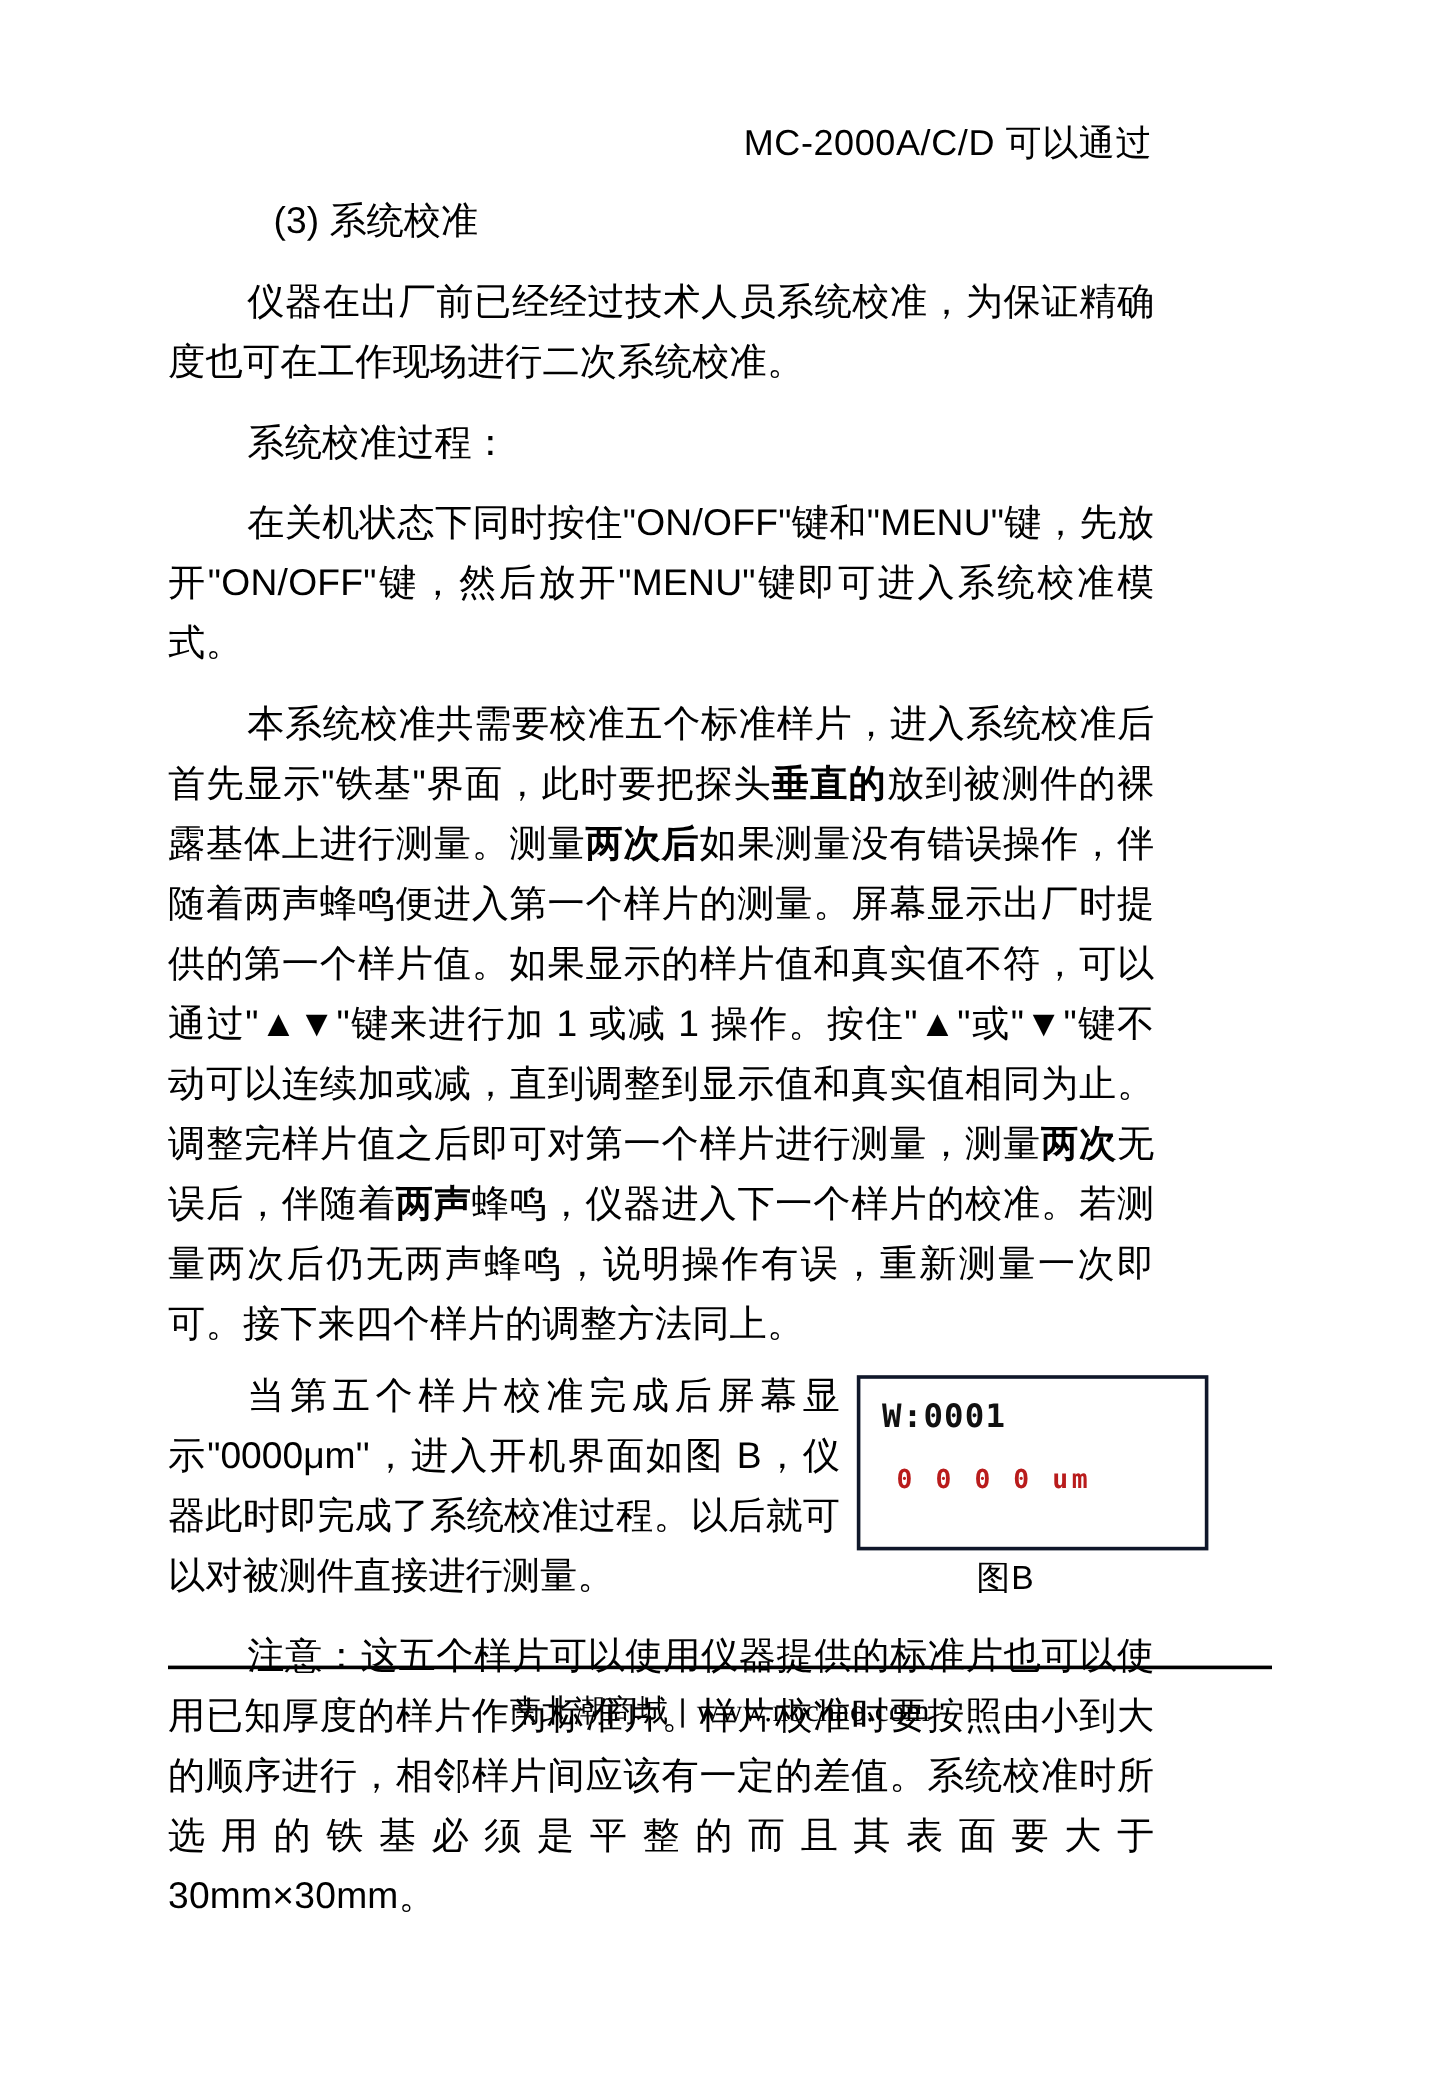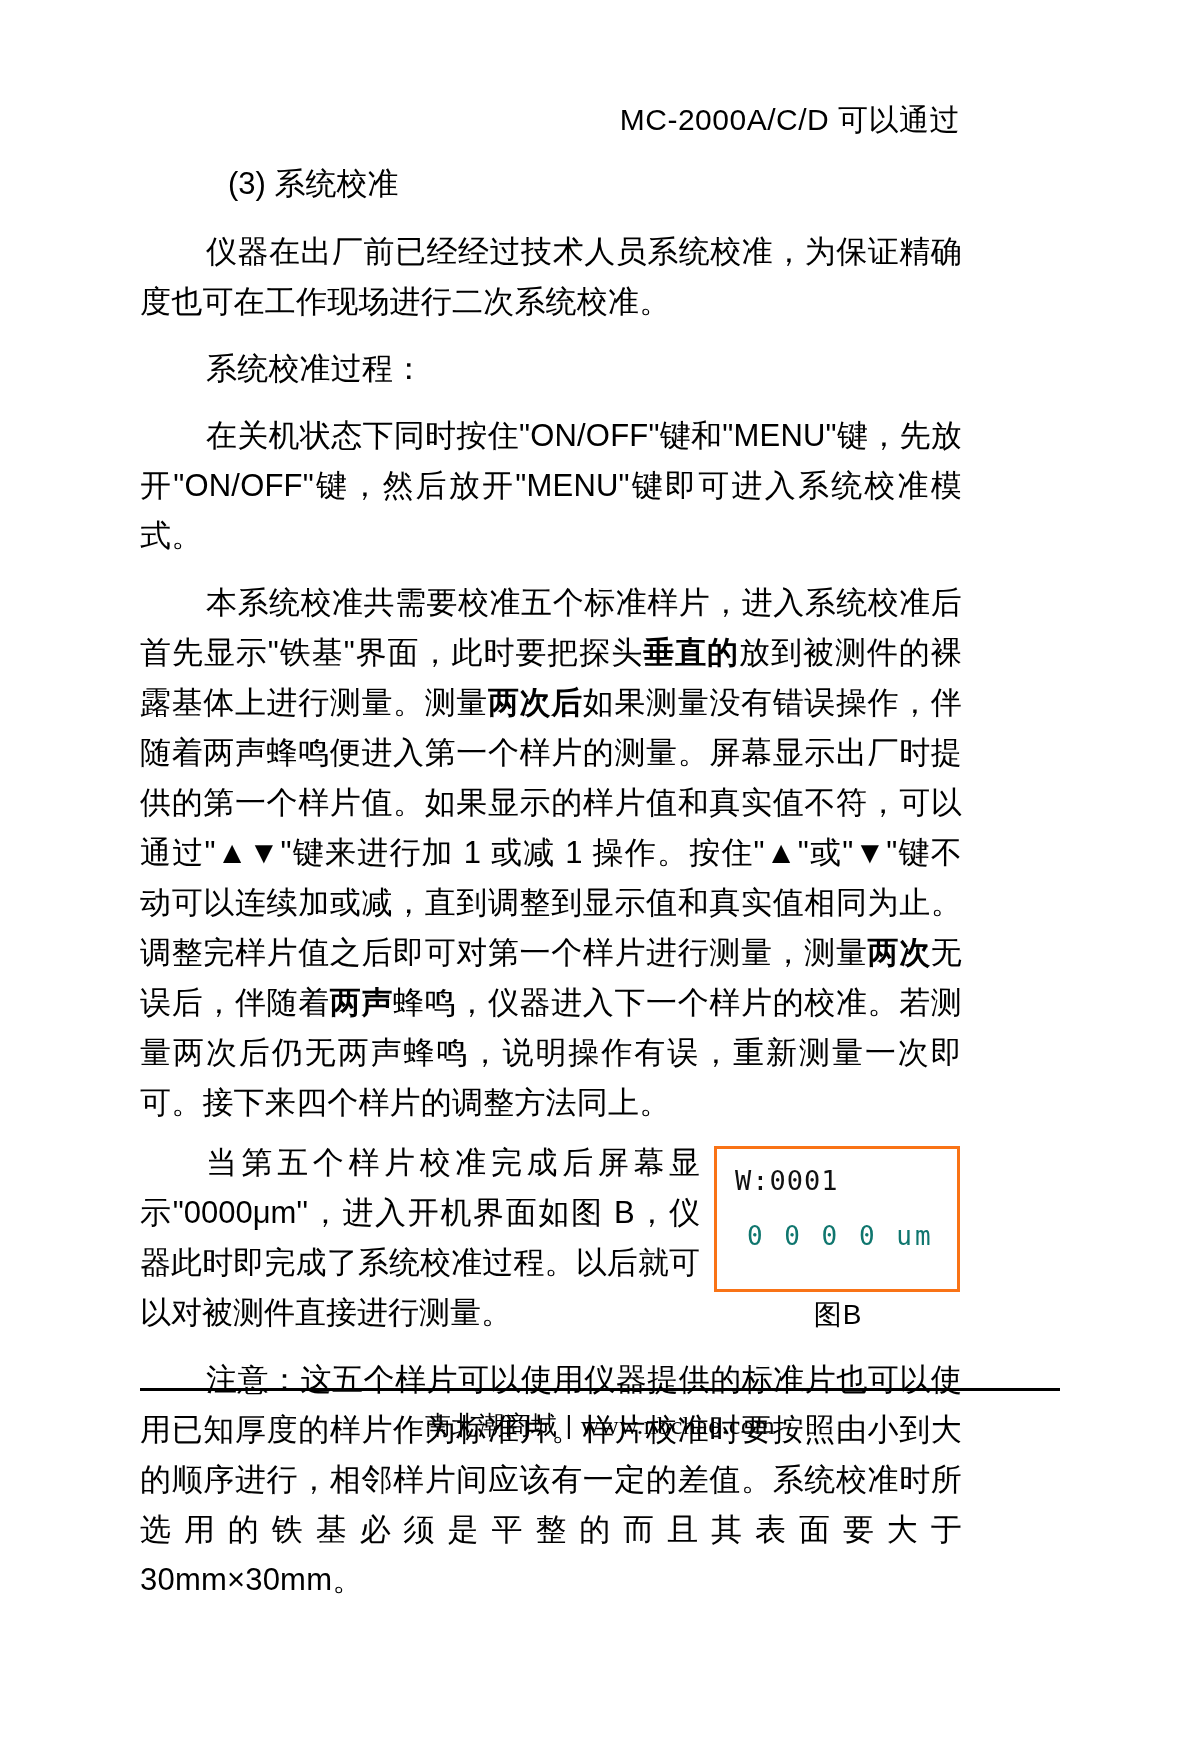--- a/index.html
+++ b/index.html
@@ -77,46 +77,47 @@
   }
 
   .figure {
     position: absolute;
     top: 8px;
     right: 0;
     width: 248px;
   }
 
   .lcd {
-    width: 246px;
+    width: 293px;
     height: 146px;
-    border: 3px solid #f97316;
+    border: 3px solid #0f172a;
     box-sizing: border-box;
     background: #ffffff;
     position: relative;
+    font-weight: bold;
   }
 
   .lcd-line1 {
     position: absolute;
     top: 16px;
     left: 18px;
     font-family: "DejaVu Sans Mono", "Liberation Mono", monospace;
     font-size: 27px;
     letter-spacing: 1px;
     color: #111;
   }
 
   .lcd-line2 {
     position: absolute;
     top: 72px;
     left: 30px;
     font-family: "DejaVu Sans Mono", "Liberation Mono", monospace;
-    font-size: 26px;
+    font-size: 22px;
     letter-spacing: 3px;
-    color: #0f766e;
+    color: #b91c1c;
   }
 
   .fig-caption {
     margin-top: 4px;
     text-align: center;
     font-size: 28px;
     letter-spacing: 1px;
   }
 
   .flowtext {

